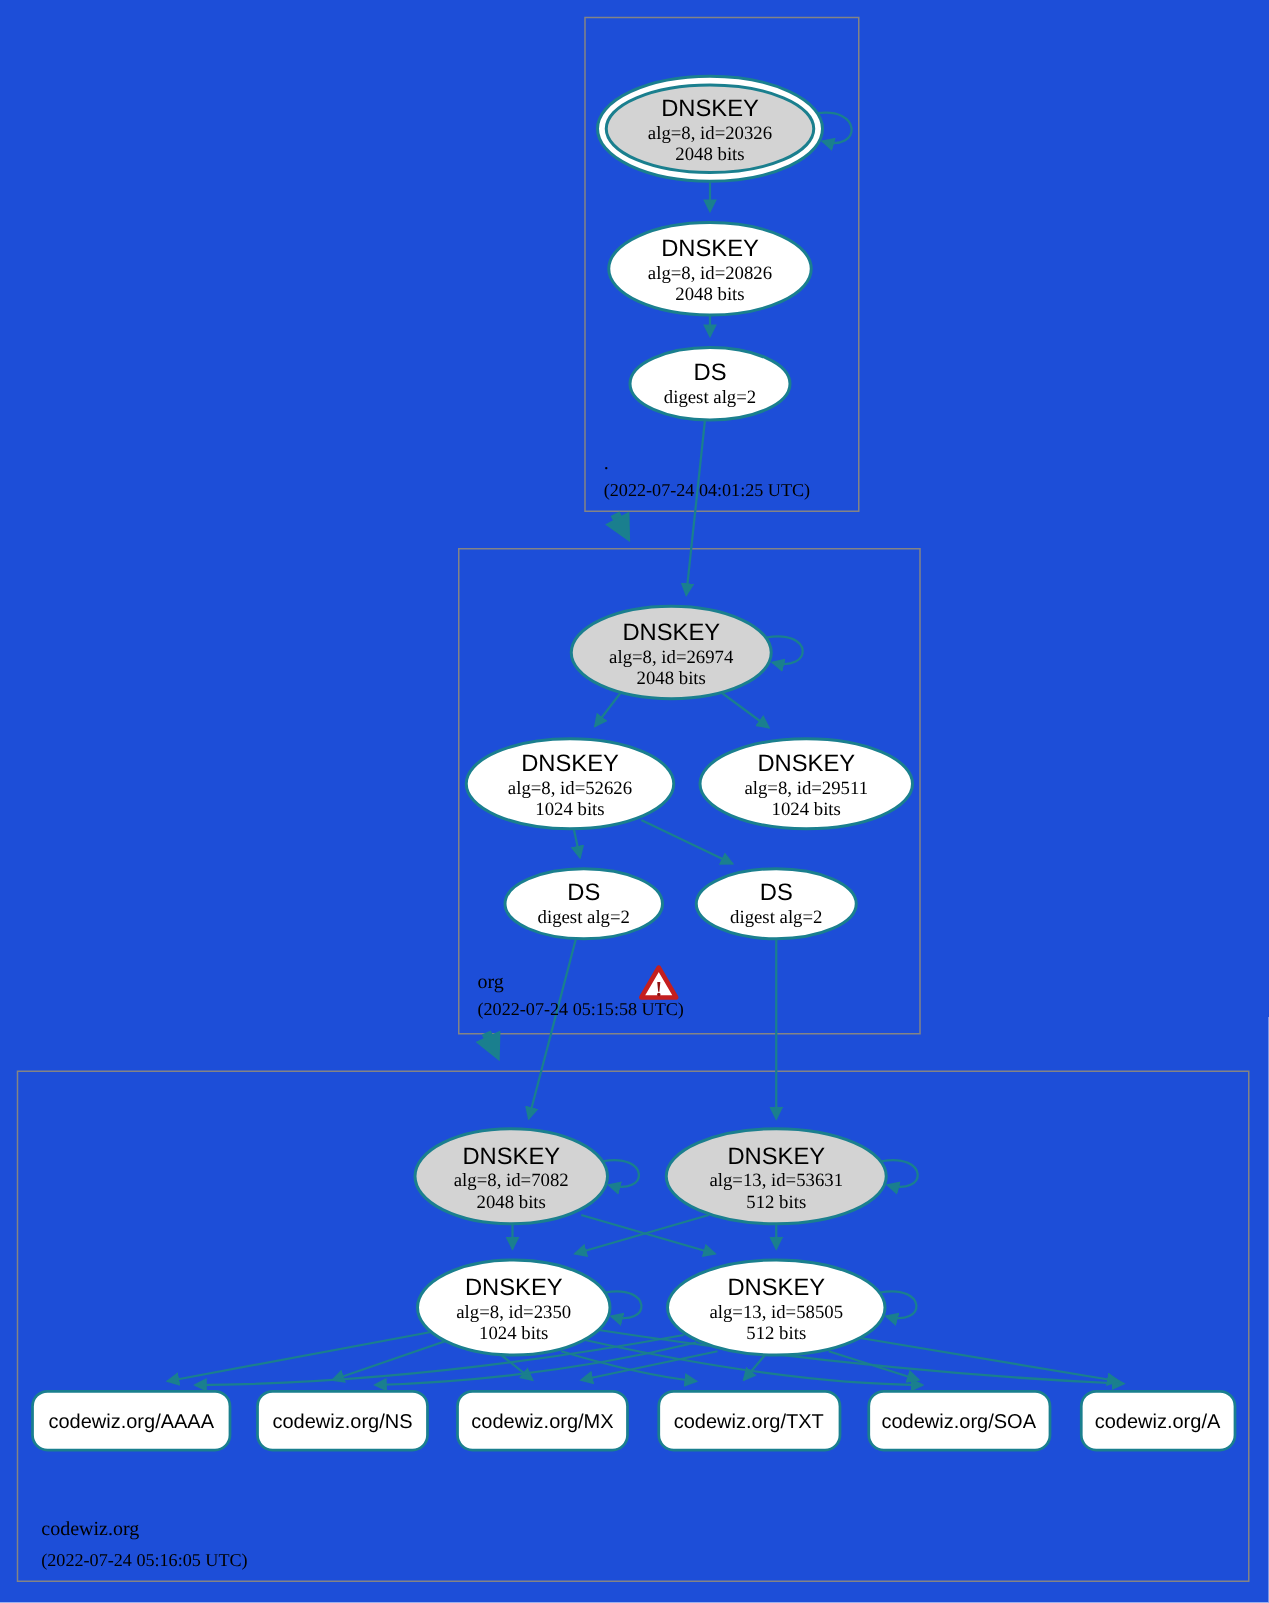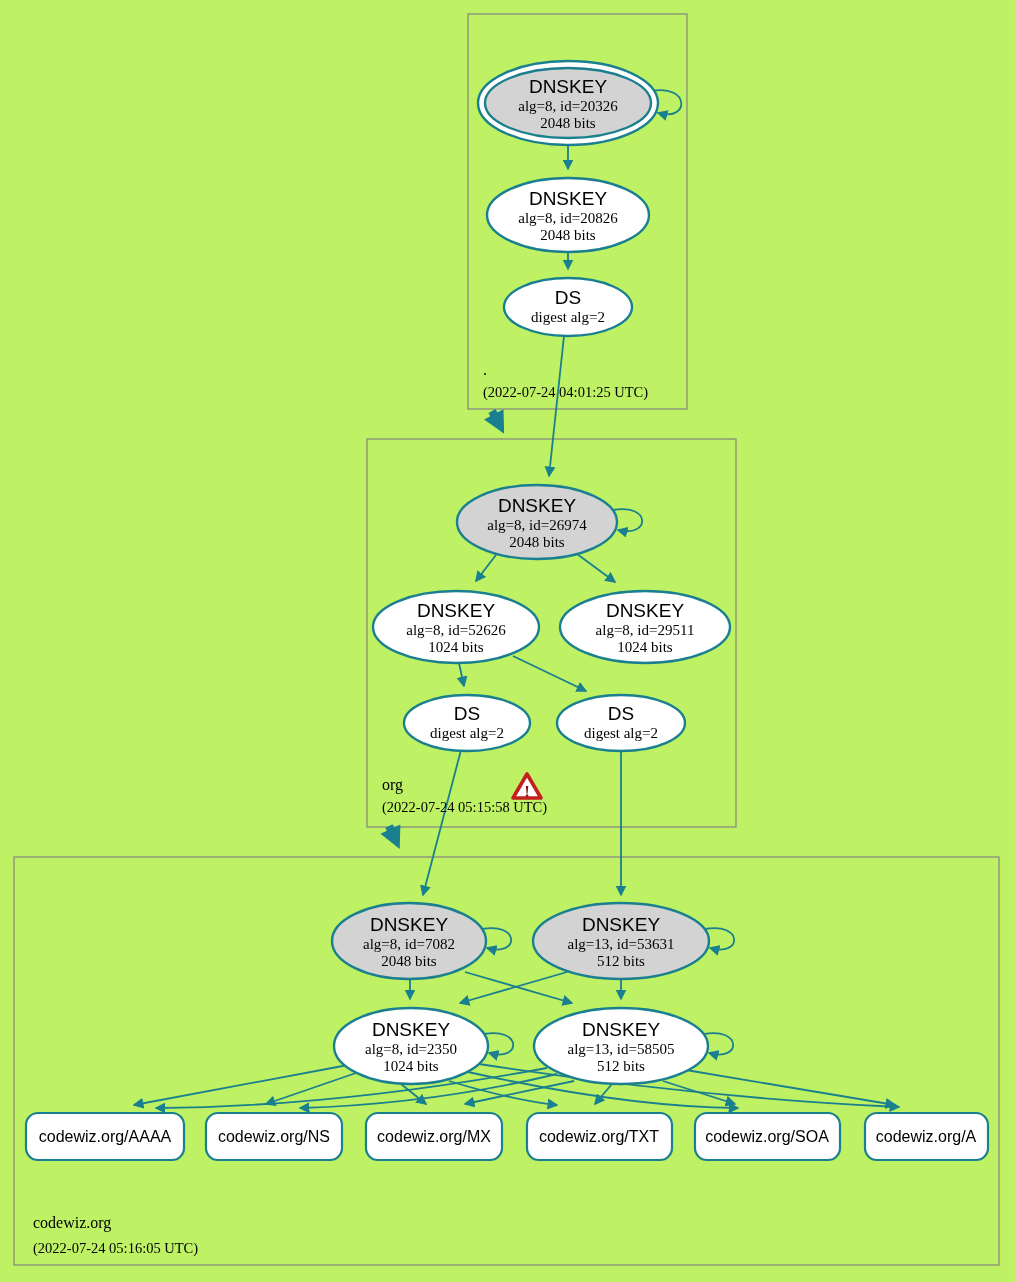--- a/index.html
+++ b/index.html
@@ -3,21 +3,21 @@
 <meta charset="utf-8">
 <style>
   :root{
     --teal:#1a7f8e;
     --ksk-fill:#d3d3d3;
     --node-fill:#ffffff;
     --box-border:#848484;
     --warn:#c41f1f;
   }
   html,body{margin:0;padding:0;background:#ffffff;}
-  .stage{position:relative;width:1015px;height:1282px;background:#bef264;}
+  .stage{position:relative;width:1015px;height:1282px;background:#1d4ed8;}
   svg{display:block}
   .zone-box{fill:none;stroke:var(--box-border);stroke-width:1.2;}
   .edge{fill:none;stroke:var(--teal);stroke-width:1.8;}
   .edge-thick{fill:none;stroke:var(--teal);stroke-width:8;}
   .node{stroke:var(--teal);stroke-width:2.4;}
   .ksk{fill:var(--ksk-fill);}
   .zsk{fill:var(--node-fill);}
   .rrbox{fill:#ffffff;stroke:var(--teal);stroke-width:2.2;}
   text{fill:#000;}
   .t{font-family:"Liberation Sans",sans-serif;font-size:19px;text-anchor:middle;}

